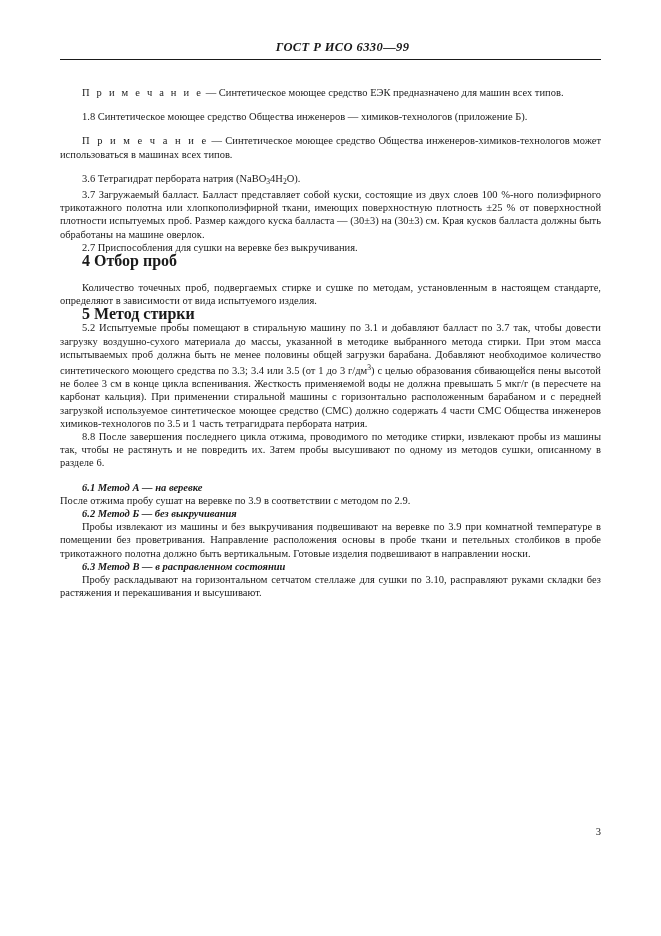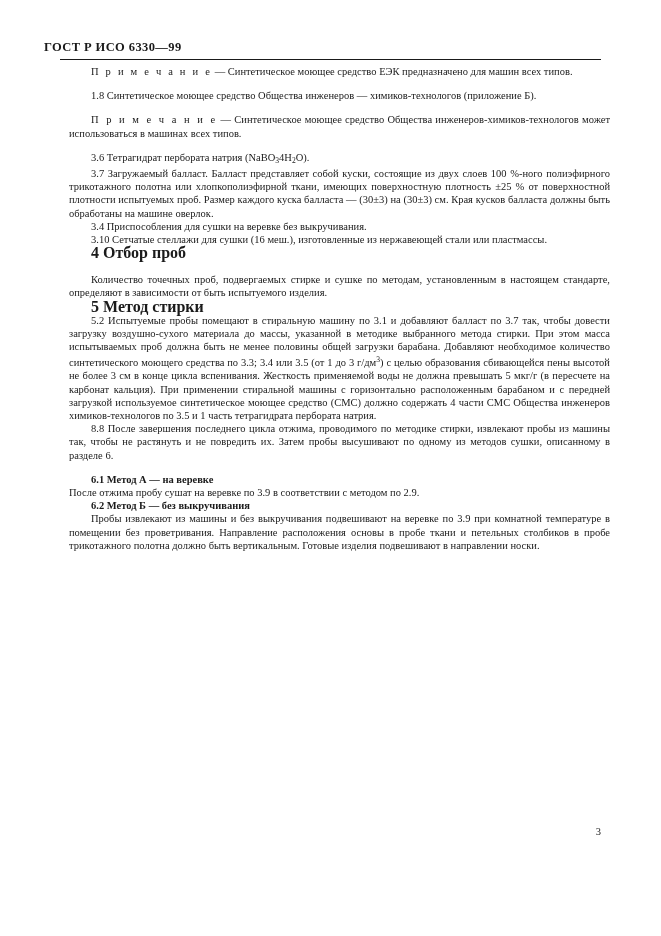--- a/index.html
+++ b/index.html
@@ -17,46 +17,46 @@
   }
   .page {
     position: absolute;
     left: 0; top: 0;
     width: 661px;
     height: 936px;
     box-sizing: border-box;
   }
   .header {
     position: absolute;
-    left: 44px;
+    left: 72px;
     top: 40px;
     width: 541px;
-    text-align: left;
+    text-align: center;
+    font-style: italic;
   }
   .header-title {
     font-size: 12.5px;
     font-weight: bold;
     letter-spacing: 0.4px;
     line-height: 14px;
     white-space: nowrap;
   }
   .header-rule {
     position: absolute;
     left: 60px;
     top: 59px;
     width: 541px;
     height: 1px;
     background: #1a1a1a;
   }
   .content {
     position: absolute;
     left: 60px;
-    top: 65px;
+    top: 86px;
     width: 541px;
-    margin-left: 9px;
   }
   p {
     margin: 0;
     font-size: 10.5px;
     line-height: 13.2px;
     text-align: justify;
     text-justify: inter-word;
   }
   p.indent {
     text-indent: 22px;
@@ -78,20 +78,21 @@
     line-height: 14px;
   }
   .sec-gap-top { margin-top: 20px; }
   .sec-gap-bottom { margin-top: 13px; }
   .sub-head {
     margin: 0;
     font-size: 10.5px;
     font-weight: bold;
     text-indent: 22px;
     line-height: 13.2px;
+    font-style: italic;
   }
   .sub-gap { margin-top: 11px; }
   sub { font-size: 7.6px; vertical-align: -2px; }
   sup { font-size: 7.6px; vertical-align: 4px; }
   .footer {
     position: absolute;
     left: 60px;
     top: 826px;
     width: 541px;
     text-align: right;
@@ -112,41 +113,44 @@
 
     <p class="indent"><span class="note-label">П р и м е ч а н и е</span><span> — Синтетическое моющее средство ЕЭК  предназначено для машин всех типов.</span></p>
 
     <p class="indent gap-note">1.8  Синтетическое моющее средство Общества инженеров — химиков-технологов (приложение Б).</p>
 
     <p class="indent gap-note"><span class="note-label">П р и м е ч а н и е</span><span> — Синтетическое моющее средство Общества инженеров-химиков-технологов может использоваться в машинах всех типов.</span></p>
 
     <p class="indent gap-note"><span>3.6  Тетрагидрат пербората натрия (NaBO</span><sub>3</sub><span>4H</span><sub>2</sub><span>O).</span></p>
 
     <p class="indent">3.7  Загружаемый балласт. Балласт представляет собой куски, состоящие из двух слоев 100 %-ного полиэфирного трикотажного полотна или хлопкополиэфирной ткани, имеющих поверхностную плотность ±25 % от поверхностной плотности испытуемых проб. Размер каждого куска балласта — (30±3) на (30±3) см. Края кусков балласта должны быть обработаны на машине оверлок.</p>
-    <p class="indent">3.4  Приспособления для сушки на веревке без выкручивания.</p>
-    <p class="indent">3.10 Сетчатые стеллажи для сушки (16 меш.), изготовленные из нержавеющей стали или пластмассы.</p>
+    <p class="indent">2.7  Приспособления для сушки на веревке без выкручивания.</p>
 
     <h2 class="section sec-gap-top">4  Отбор проб</h2>
-    <p class="indent sec-gap-bottom">Количество точечных проб, подвергаемых стирке и сушке по методам, установленным в настоящем стандарте, определяют в зависимости от быть испытуемого изделия.</p>
+    <p class="indent sec-gap-bottom">Количество точечных проб, подвергаемых стирке и сушке по методам, установленным в настоящем стандарте, определяют в зависимости от вида испытуемого изделия.</p>
 
     <h2 class="section sec-gap-top">5  Метод стирки</h2>
     <p class="indent"><span>5.2  Испытуемые пробы помещают в стиральную машину по 3.1 и добавляют балласт по 3.7 так, чтобы довести загрузку воздушно-сухого материала до массы, указанной в методике выбранного метода стирки. При этом масса испытываемых проб должна быть не менее половины общей загрузки барабана. Добавляют необходимое количество синтетического моющего средства по 3.3; 3.4 или 3.5 (от 1 до 3 г/дм</span><sup>3</sup><span>) с целью образования сбивающейся пены высотой не более 3 см в конце цикла вспенивания. Жесткость применяемой воды не должна превышать 5 мкг/г (в пересчете на карбонат кальция). При применении стиральной машины с горизонтально расположенным барабаном и с передней загрузкой используемое синтетическое моющее средство (СМС) должно содержать 4 части СМС Общества инженеров химиков-технологов по 3.5 и 1 часть тетрагидрата пербората натрия.</span></p>
     <p class="indent">8.8  После завершения последнего цикла отжима, проводимого по методике стирки, извлекают пробы из машины так, чтобы не растянуть и не повредить их. Затем пробы высушивают по одному из методов сушки, описанному в разделе 6.</p>
 
 
     <div class="sub-gap">
       <p class="sub-head">6.1  Метод А — на веревке</p>
       <p class="noindent">После отжима пробу сушат на веревке по 3.9 в соответствии с методом по 2.9.</p>
     </div>
 
     <div>
       <p class="sub-head">6.2  Метод Б — без выкручивания</p>
       <p class="indent">Пробы извлекают из машины и без выкручивания подвешивают на веревке по 3.9 при комнатной температуре в помещении без проветривания. Направление расположения основы в пробе ткани и петельных столбиков в пробе трикотажного полотна должно быть вертикальным. Готовые изделия подвешивают в направлении носки.</p>
     </div>
 
+    <div>
+      <p class="sub-head">6.3  Метод В — в расправленном состоянии</p>
+      <p class="indent">Пробу раскладывают на горизонтальном сетчатом стеллаже для сушки по 3.10, расправляют руками складки без растяжения и перекашивания и высушивают.</p>
+    </div>
 
   </div>
 
   <div class="footer">
     <span>3</span>
   </div>
 
 </div>
 
 </body></html>

